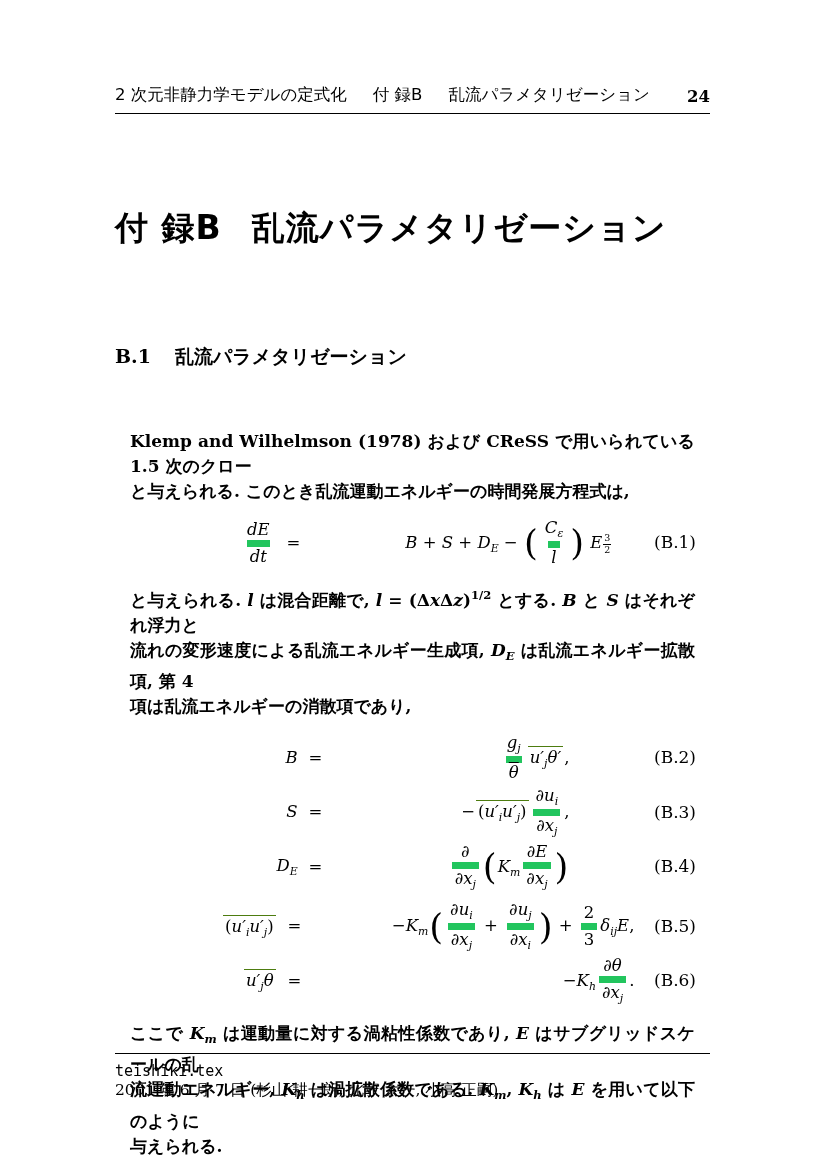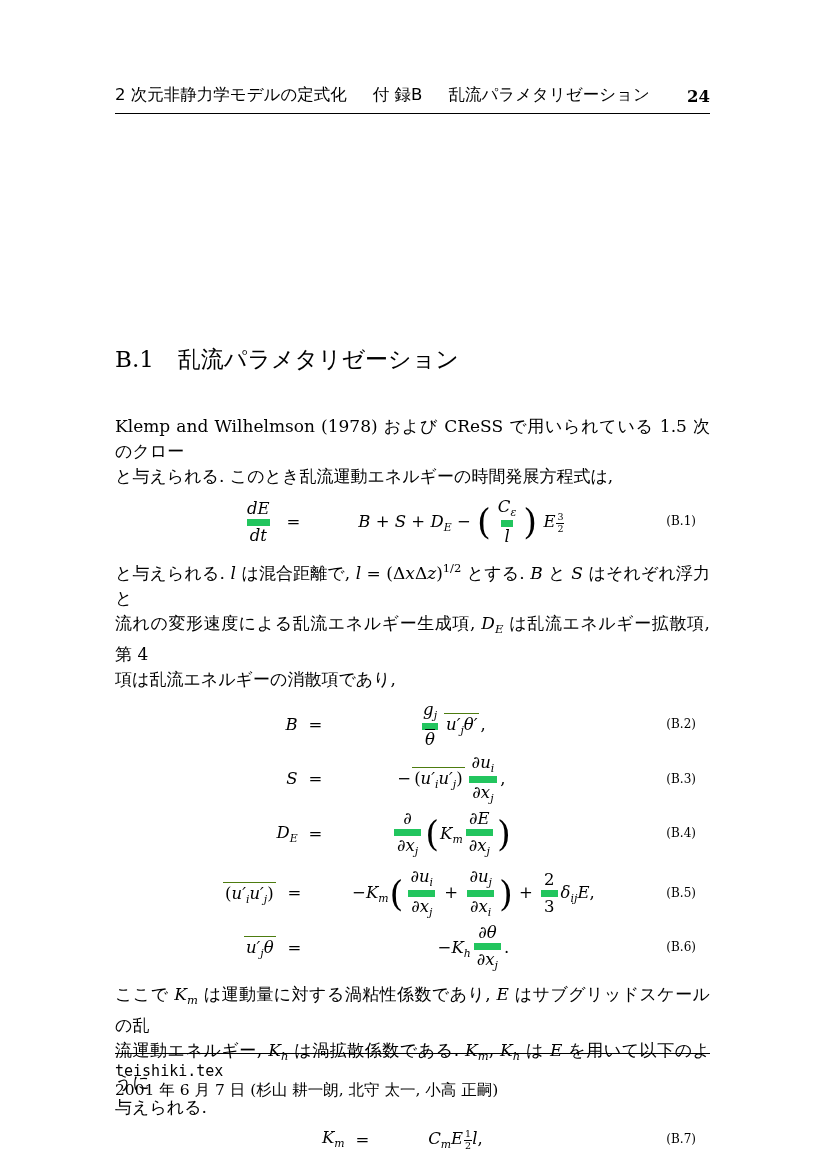--- a/index.html
+++ b/index.html
@@ -21,69 +21,70 @@
   .doc-title {
     position:absolute; top:206px; left:115px; width:595px;
     font-family:"DejaVu Sans","Liberation Sans",sans-serif;
     font-weight:bold; font-size:33px; letter-spacing:1px; white-space:nowrap;
   }
   .t-text { margin-left:30px; }
   
   .section-h {
     position:absolute; top:344px; left:115px; width:595px;
     font-family:"DejaVu Sans","Liberation Sans",sans-serif;
-    font-weight:normal; font-size:23px; white-space:nowrap;
+    font-weight:bold; font-size:19px; white-space:nowrap;
   }
   .sec-num { font-family:"DejaVu Serif","Liberation Serif",serif; }
   .sec-text { margin-left:24px; }
   
   .body { position:absolute; top:414px; left:115px; width:595px; }
-  .para { margin:0; line-height:25px; text-align:justify; }
+  .para { margin:15px; line-height:25px; text-align:justify;font-weight:bold; }
   .para sub, .para sup { font-size:68%; }
   .v { font-style:italic; font-family:"DejaVu Serif","Liberation Serif",serif; }
   .ovr { text-decoration:overline; }
   
   .eqgroup { margin:9px 14px;text-decoration:underline; }
   .eqline { position:relative; text-align:center; margin:4px 0; font-size:16.5px; line-height:1.15; }
   .lslot { display:inline-block; text-align:right; vertical-align:middle; }
-  .rslot { display:inline-block; text-align:center; vertical-align:middle; }
+  .rslot { display:inline-block; text-align:right; vertical-align:middle; }
   .rel { display:inline-block; vertical-align:middle; margin:0 11px; }
   .w1  { width:62px; }  .w1r { width:300px; }
   .w2  { width:42px; }  .w2r { width:236px; }
   .w3  { width:86px; }  .w3r { width:322px; }
   .w4  { width:50px; }  .w4r { width:150px; }
   .eqline sub, .eqline sup { font-size:66%; }
   .frac { display:inline-flex; flex-direction:column; align-items:center; vertical-align:middle; margin:0 3px; line-height:1.12; }
   .frac .num { padding:0 3px 1px; }
   .frac .den { border-top:7px solid #22c55e; padding:1px 3px 0; }
   .ovl { display:inline-block; border-top:1px solid #4d7c0f; padding:2px 2px 0; line-height:1.05; margin:0 1px; }
   .bp { display:inline-block; font-style:normal; font-size:215%; font-weight:300; line-height:0.85; vertical-align:middle; margin:0 1px; }
   .sfrac { display:inline-flex; flex-direction:column; align-items:center; font-size:9.5px; line-height:1.15; vertical-align:7px; margin-left:1px; }
   .sfrac .den { border-top:1px solid #000; padding:0 1px; }
-  .tag { position:absolute; right:0; top:50%; transform:translateY(-50%); font-style:normal; font-size:12px; }
+  .tag { position:absolute; right:0; top:50%; transform:translateY(-50%); font-style:normal; font-size:17px; }
   
   .footer {
     position:absolute; top:1053px; left:115px; width:595px;
     border-top:1px solid #000; padding-top:8px;
     display:flex; justify-content:flex-end; align-items:flex-start;
     font-size:15.5px;
     flex-direction:column;
   }
   .f-left { font-family:"DejaVu Sans Mono","Liberation Mono",monospace; font-size:15px; }
 </style>
 </head>
 <body>
 
 <div class="page">
 
   <div class="header">
     <span class="h-left"><span>2 次元非静力学モデルの定式化</span><span class="h-seg2">付 録B</span><span class="h-seg3">乱流パラメタリゼーション</span></span>
     <span class="h-page">24</span>
   </div>
 
+  <div class="doc-title"><span>付 録B</span><span class="t-text">乱流パラメタリゼーション</span></div>
 
   <div class="section-h"><span class="sec-num">B.1</span><span class="sec-text">乱流パラメタリゼーション</span></div>
 
   <div class="body">
 
     <p class="para"><span>Klemp and Wilhelmson (1978) および CReSS で用いられている 1.5 次のクロー</span><br><span>と与えられる. このとき乱流運動エネルギーの時間発展方程式は,</span></p>
 
     <div class="eqgroup">
       <div class="eqline">
         <span class="lslot w1"><span class="frac">

